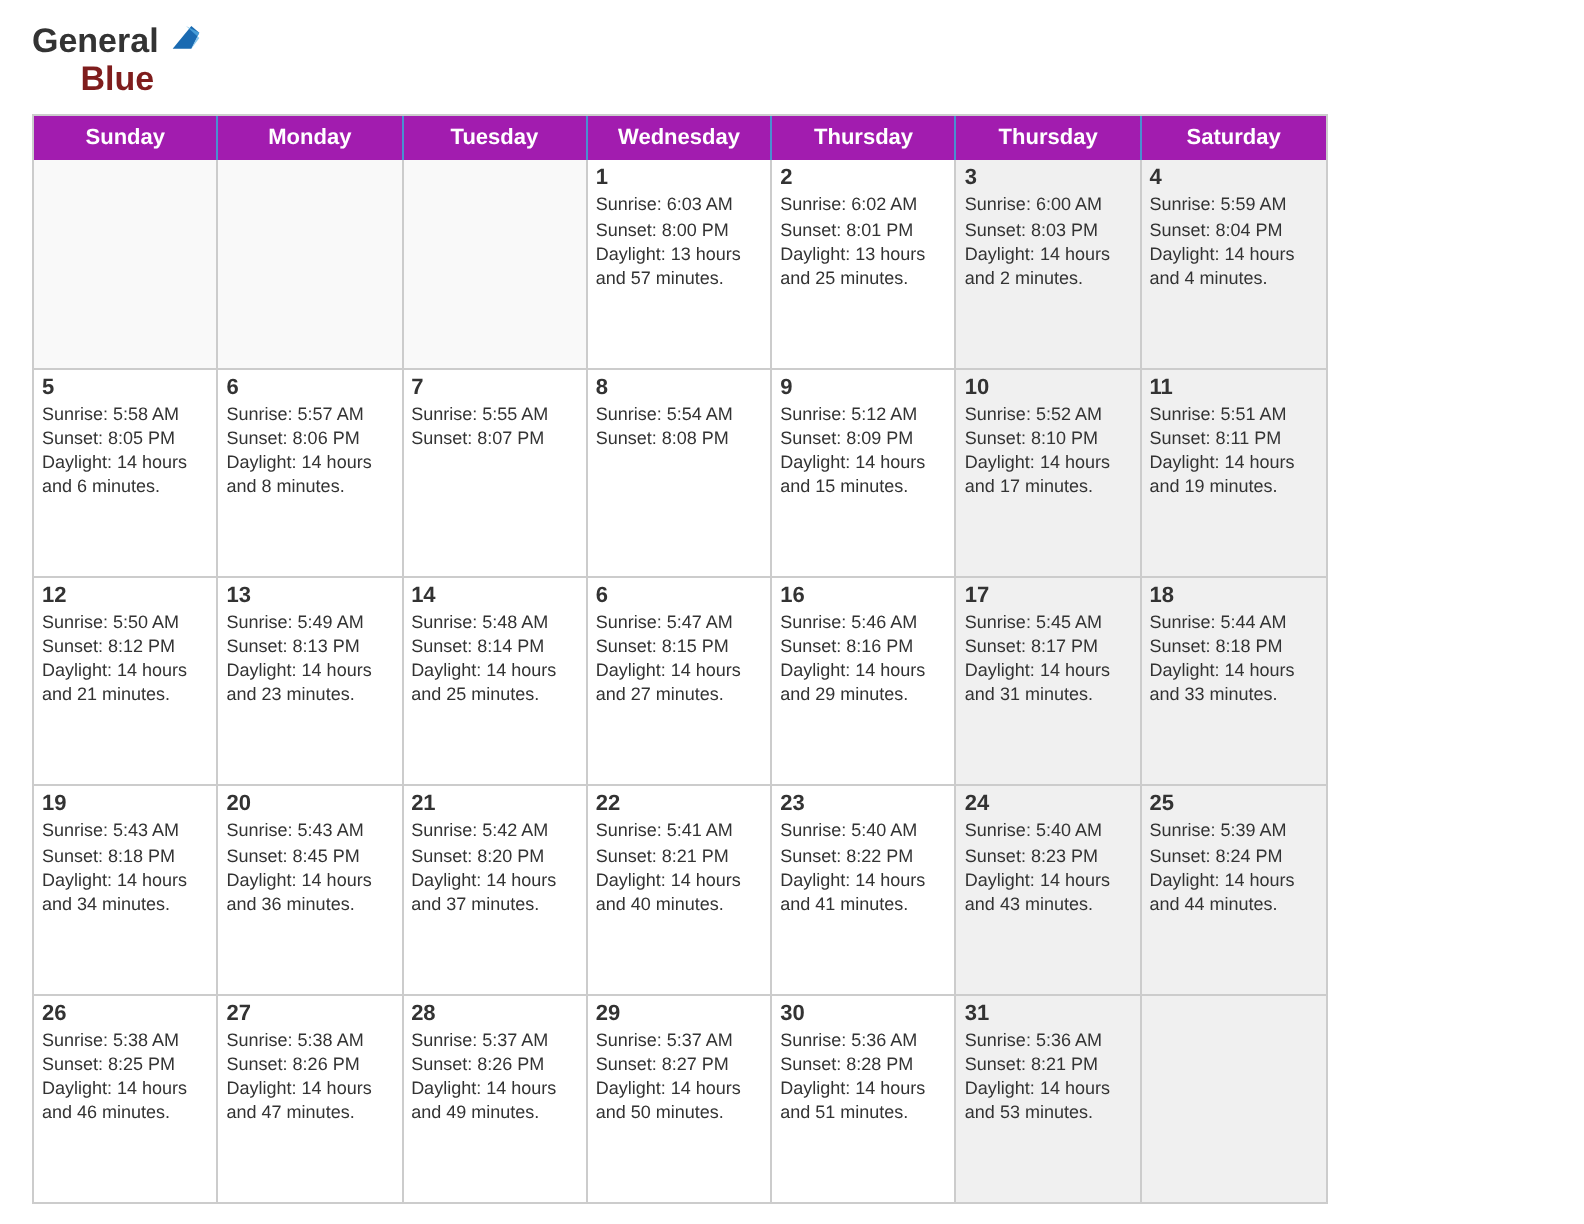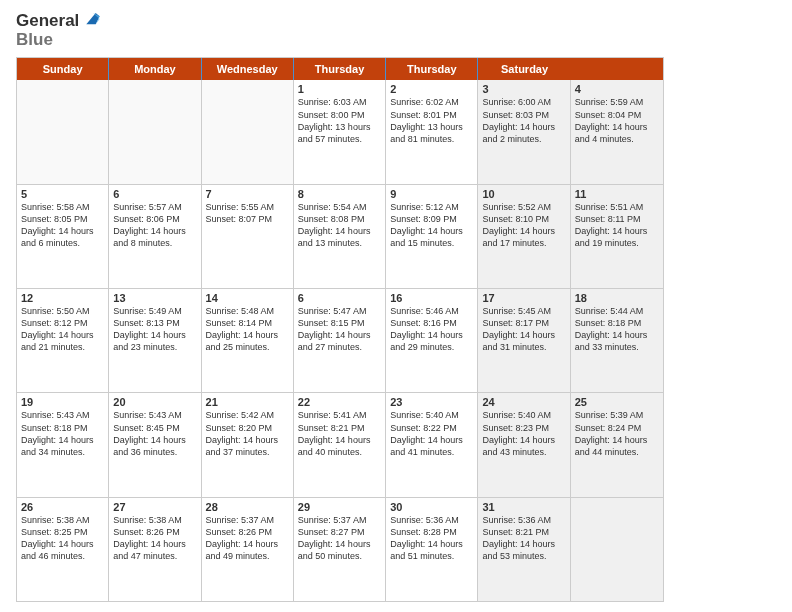--- a/index.html
+++ b/index.html
@@ -41,21 +41,21 @@
     }
     .calendar {
       flex: 1;
       display: flex;
       flex-direction: column;
       border: 1px solid #ccc;
     }
     .cal-header-row {
       display: grid;
       grid-template-columns: repeat(7, 1fr);
-      background: #c2410c;
+      background: #a21caf;
     }
     .cal-header-cell {
       color: #fff;
       font-size: 11px;
       font-weight: bold;
       text-align: center;
       padding: 5px 2px;
       border-right: 1px solid #4a8fd0;
     }
     .cal-header-cell:last-child { border-right: none; }
@@ -102,54 +102,55 @@
   <div class="header">
     <div class="logo">
   <div style="display:flex;flex-direction:column;line-height:1.1;">
     <div style="display:flex;align-items:center;">
       <span style="font-size:17px;font-weight:bold;color:#333;">General</span>
       <svg width="20" height="20" viewBox="0 0 30 20" style="margin-left:2px;margin-top:-4px;">
         <polygon points="8,18 22,18 28,6 22,1" fill="#1a6ab1"></polygon>
         <polygon points="18,1 28,6 22,18 28,10" fill="#5ab4e8" opacity="0.7"></polygon>
       </svg>
     </div>
-    <span style="font-size:17px;font-weight:bold;color:#737373;">Blue</span>
+    <span style="font-size:17px;font-weight:bold;color:#7f1d1d;text-align:center;">Blue</span>
   </div>
 </div>
     <div class="title-block">
       <div class="title-month"></div>
       <div class="title-location"></div>
     </div>
   </div>
 
   <div class="calendar">
     <div class="cal-header-row">
     <div class="cal-header-cell">Sunday</div>
         <div class="cal-header-cell">Monday</div>
+        <div class="cal-header-cell">Tuesday</div>
         <div class="cal-header-cell">Wednesday</div>
         <div class="cal-header-cell">Thursday</div>
         <div class="cal-header-cell">Thursday</div>
         <div class="cal-header-cell">Saturday</div>
       </div>
     <div class="cal-body">
     <div class="cal-row">
           <div class="cal-cell empty"></div>
           <div class="cal-cell empty"></div>
           <div class="cal-cell empty"></div>
           <div class="cal-cell">
             <div class="day-num">1</div>
             <div class="cell-line">Sunrise: 6:03 AM</div>
             <div class="cell-line">Sunset: 8:00 PM</div>
             <div class="cell-line">Daylight: 13 hours and 57 minutes.</div>
           </div>
           <div class="cal-cell">
             <div class="day-num">2</div>
             <div class="cell-line">Sunrise: 6:02 AM</div>
             <div class="cell-line">Sunset: 8:01 PM</div>
-            <div class="cell-line">Daylight: 13 hours and 81 minutes.</div>
+            <div class="cell-line">Daylight: 13 hours and 25 minutes.</div>
           </div>
           <div class="cal-cell shaded">
             <div class="day-num">3</div>
             <div class="cell-line">Sunrise: 6:00 AM</div>
             <div class="cell-line">Sunset: 8:03 PM</div>
             <div class="cell-line">Daylight: 14 hours and 2 minutes.</div>
           </div>
           <div class="cal-cell shaded">
             <div class="day-num">4</div>
             <div class="cell-line">Sunrise: 5:59 AM</div>
@@ -172,21 +173,20 @@
           </div>
           <div class="cal-cell">
             <div class="day-num">7</div>
             <div class="cell-line">Sunrise: 5:55 AM</div>
             <div class="cell-line">Sunset: 8:07 PM</div>
           </div>
           <div class="cal-cell">
             <div class="day-num">8</div>
             <div class="cell-line">Sunrise: 5:54 AM</div>
             <div class="cell-line">Sunset: 8:08 PM</div>
-            <div class="cell-line">Daylight: 14 hours and 13 minutes.</div>
           </div>
           <div class="cal-cell">
             <div class="day-num">9</div>
             <div class="cell-line">Sunrise: 5:12 AM</div>
             <div class="cell-line">Sunset: 8:09 PM</div>
             <div class="cell-line">Daylight: 14 hours and 15 minutes.</div>
           </div>
           <div class="cal-cell shaded">
             <div class="day-num">10</div>
             <div class="cell-line">Sunrise: 5:52 AM</div>

